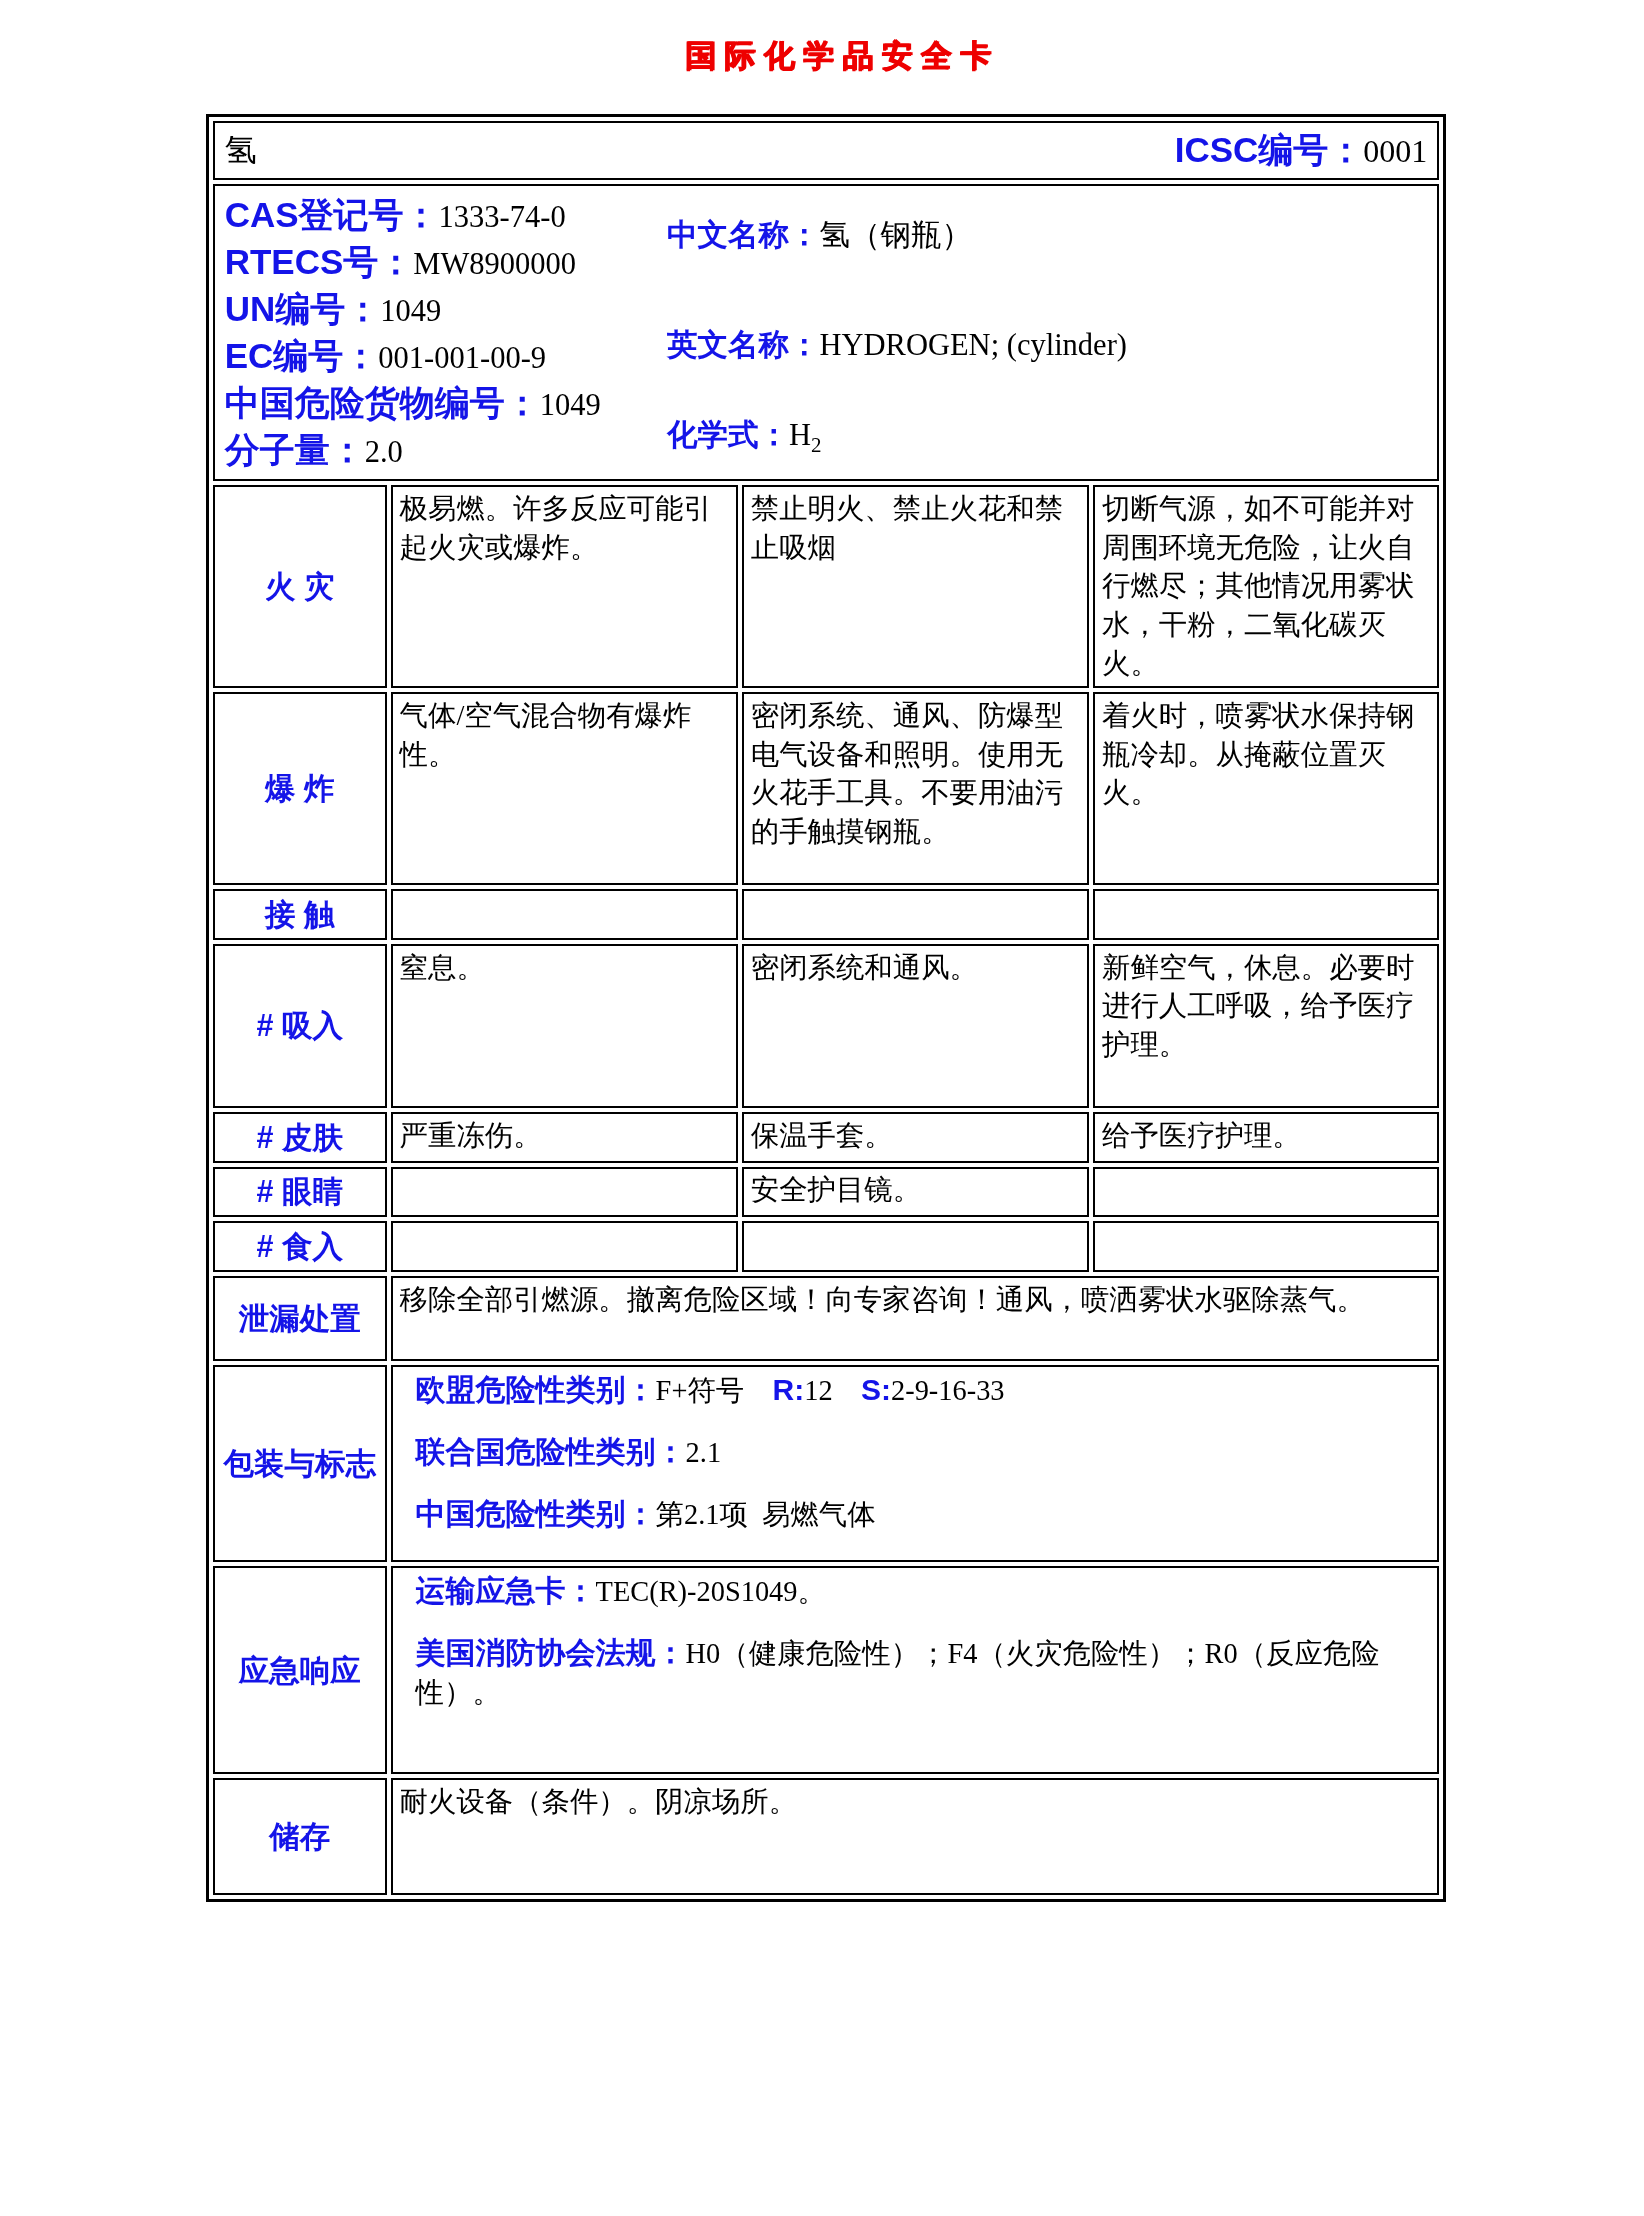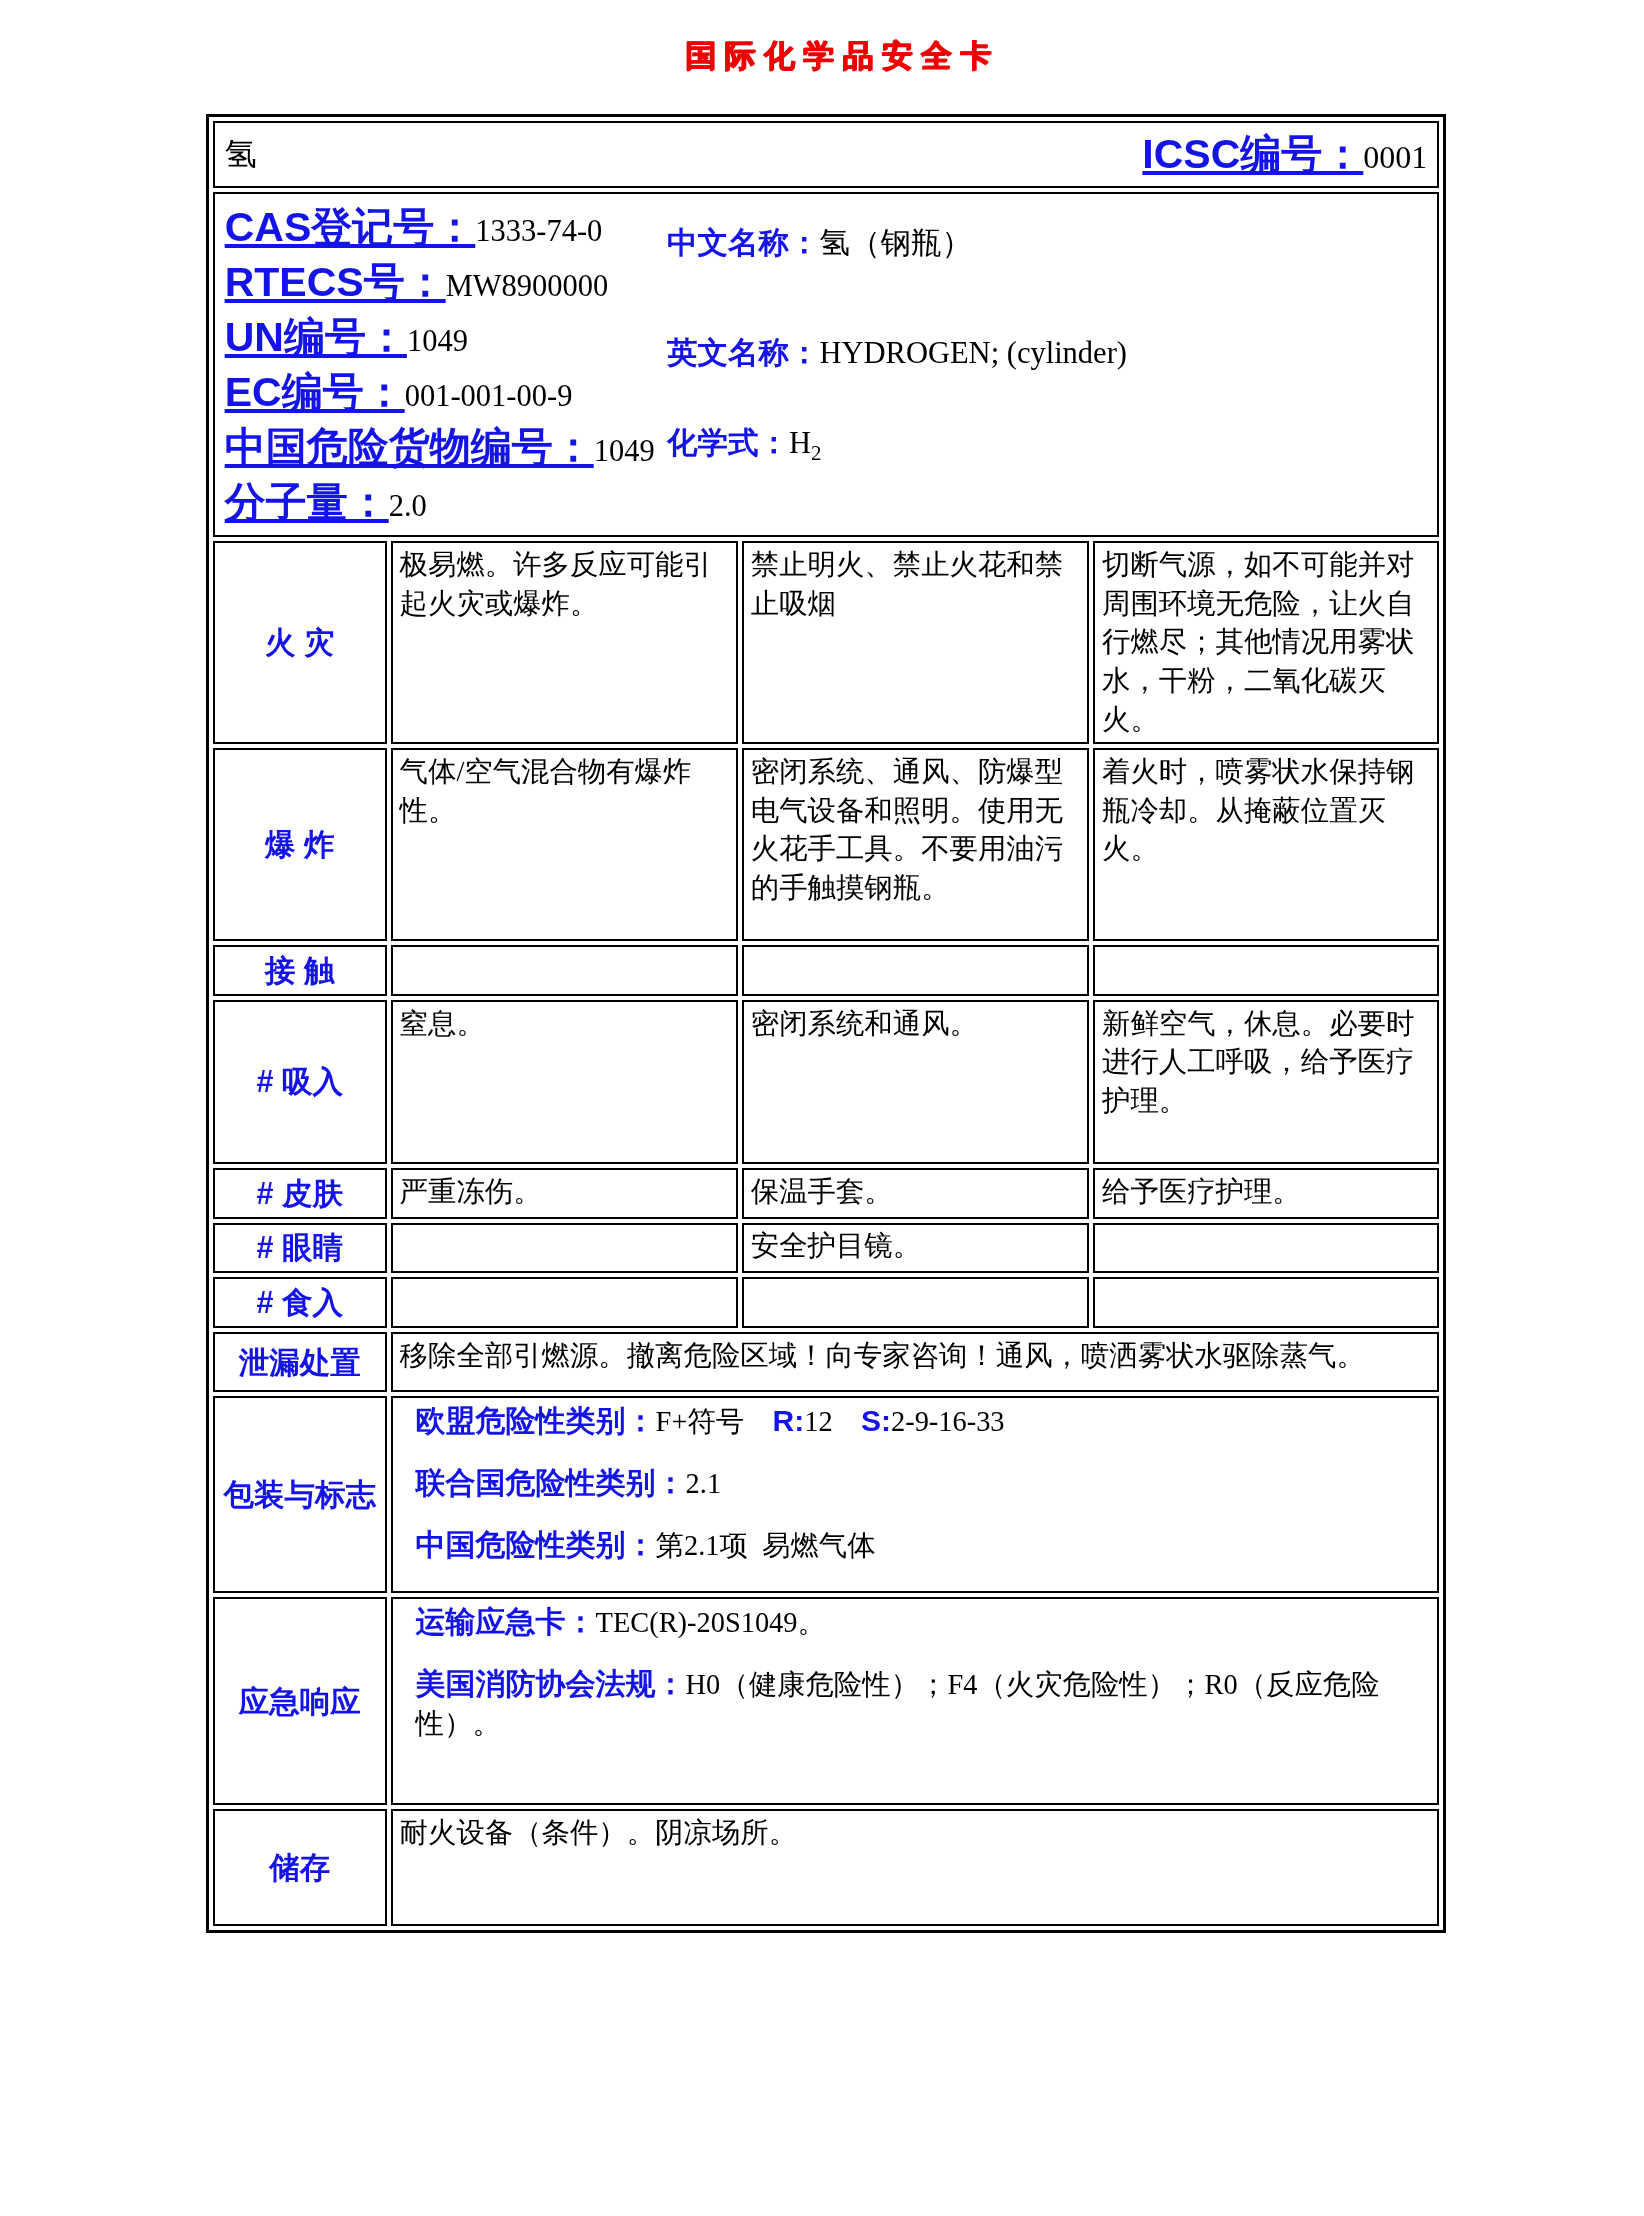--- a/index.html
+++ b/index.html
@@ -30,21 +30,21 @@
   }
   td.content { font-size:28.4px; line-height:1.36; }
   .blue {
     color:var(--blue); font-family:"Liberation Sans","DejaVu Sans",sans-serif;
     font-weight:700;
   }
   .val { color:#000; font-weight:400; }
   
   td.name-cell { font-size:32px; vertical-align:middle; padding:4.2px 9.7px; }
   .name-flex { display:flex; justify-content:space-between; align-items:center; }
-  .icsc .blue, .info-line .blue { font-size:41px;text-decoration:underline; }
+  .icsc .blue, .info-line .blue { font-size:35px; }
   
   td.info-cell { position:relative; height:272px; padding:5.5px 9.7px; font-size:30.5px; }
   .info-left { display:flex; flex-direction:column; justify-content:flex-end; height:100%; }
   .info-line { white-space:nowrap; }
   .info-right-item { position:absolute; left:452px; white-space:nowrap; }
   .chem sub { font-size:21px; }
   
   td.colhead {
     text-align:center; vertical-align:middle; color:var(--blue);
     font-family:"Liberation Sans","DejaVu Sans",sans-serif;
@@ -142,21 +142,21 @@
   </tr>
 
   <tr>
     <td class="rowlabel" style="height:50px"># 食入</td>
     <td class="content"></td>
     <td class="content"></td>
     <td class="content"></td>
   </tr>
 
   <tr>
-    <td class="rowlabel" style="height:60px">泄漏处置</td>
+    <td class="rowlabel" style="height:85px">泄漏处置</td>
     <td class="content" colspan="3">移除全部引燃源。撤离危险区域！向专家咨询！通风，喷洒雾状水驱除蒸气。</td>
   </tr>
 
   <tr>
     <td class="rowlabel" style="height:197px">包装与标志</td>
     <td class="content" colspan="3">
       <div class="seg-line"><span class="seg-blue">欧盟危险性类别：</span><span class="seg-black">F+符号    </span><span class="seg-blue">R:</span><span class="seg-black">12    </span><span class="seg-blue">S:</span><span class="seg-black">2-9-16-33</span></div>
       <div class="seg-line"><span class="seg-blue">联合国危险性类别：</span><span class="seg-black">2.1</span></div>
       <div class="seg-line"><span class="seg-blue">中国危险性类别：</span><span class="seg-black">第2.1项  易燃气体</span></div>
     </td>

